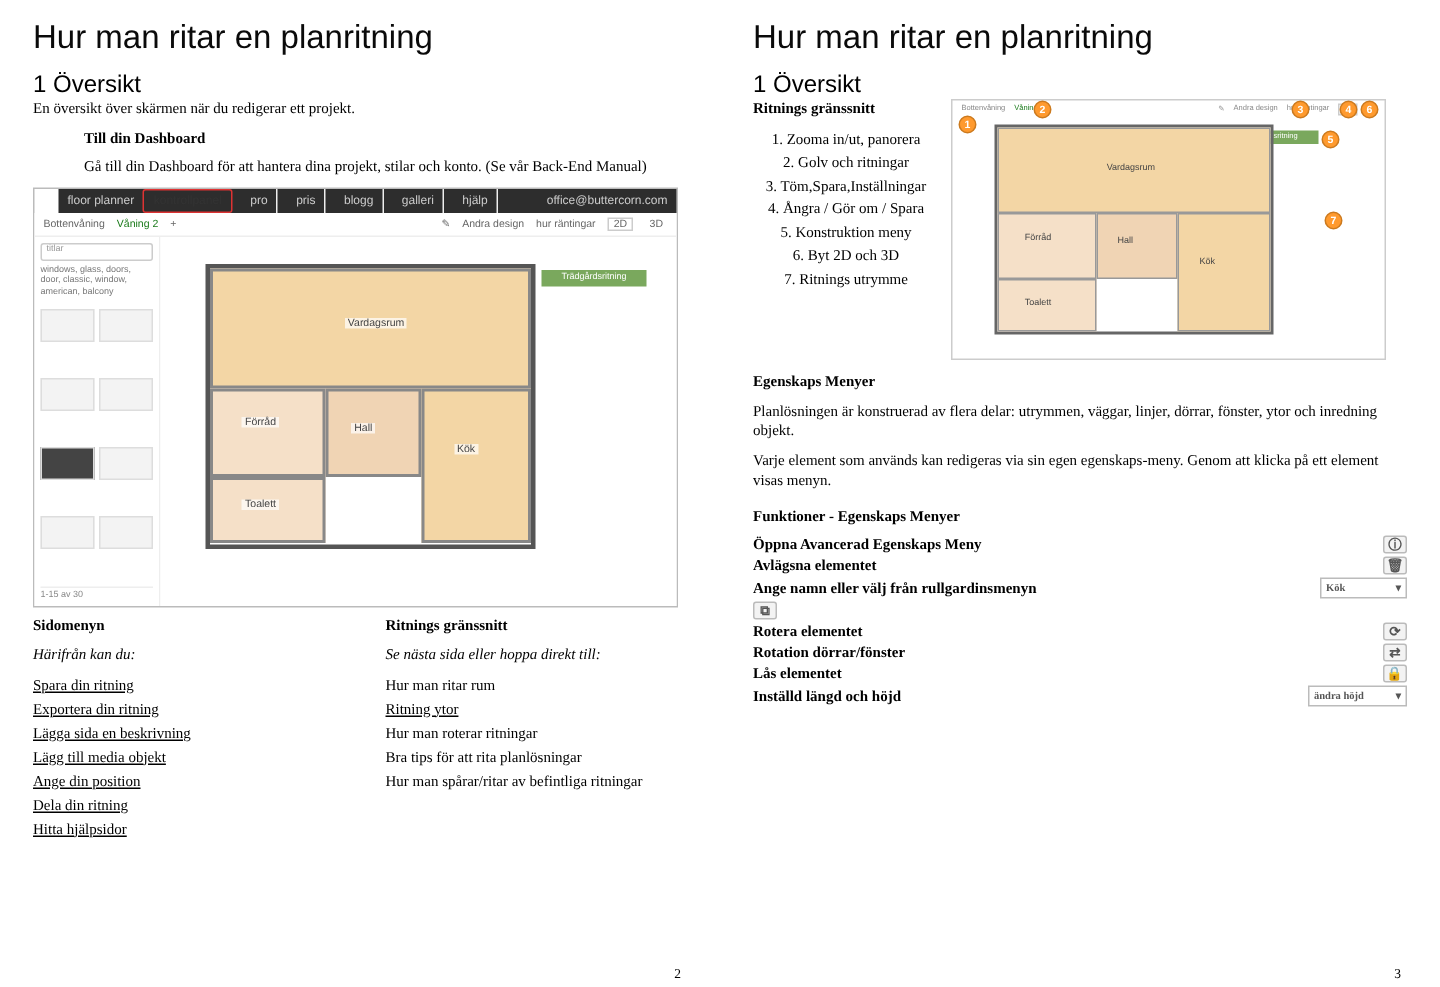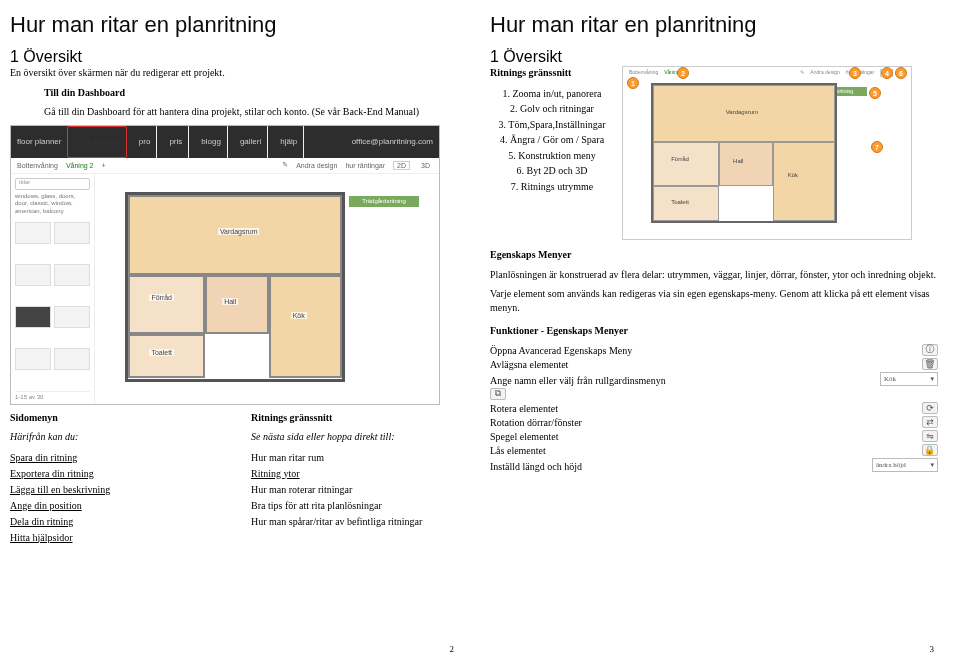--- a/index.html
+++ b/index.html
@@ -7,21 +7,21 @@
     font-family: Georgia, 'Times New Roman', serif;
     font-size: 10px;
     color: #000;
     background: #fff;
     width: 960px;
     height: 658px;
     display: flex;
   }
   .page {
     width: 480px;
-    padding: 12px 22px 8px 10px;
+    padding: 12px 22px 8px 22px;
     position: relative;
   }
   .title {
     font-family: Arial, Helvetica, sans-serif;
     font-size: 22px;
     font-weight: 400;
     color: #0a0a0a;
     margin-bottom: 10px;
   }
   .section {
@@ -39,21 +39,21 @@
   .linklist { list-style: none; }
   .linklist li { font-size: 10px; line-height: 1.6; text-decoration: underline; }
   .linklist .nolink { text-decoration: none; }
   .pagenum { position: absolute; bottom: 4px; right: 26px; font-size: 9px; }
 
   
   .app-shot {
     width: 430px; height: 280px; border: 1px solid #bbb; background: #fff;
     margin-top: 4px; display: flex; flex-direction: column; font-family: Arial, sans-serif;
   }
-  .app-topbar { height: 32px; background: #2d2d2d; color: #ccc; display: flex; align-items: center; font-size: 8px; padding: 0 6px; gap: 6px; }
+  .app-topbar { height: 16px; background: #2d2d2d; color: #ccc; display: flex; align-items: center; font-size: 8px; padding: 0 6px; gap: 6px; margin-left: 16px; }
   .app-topbar .right { margin-left: auto; }
   .tb-tab { padding: 0 6px; height: 100%; display: flex; align-items: center; border-right: 1px solid #eee; }
   .tb-tab.sel { border: 1px solid #d33; border-radius: 2px; color: #333; }
   .app-ribbon { height: 16px; background: #fff; border-bottom: 1px solid #eee; display: flex; align-items: center; font-size: 7px; color: #666; padding: 0 6px; gap: 8px; }
   .app-body { flex: 1; display: flex; }
   .sidepane { width: 84px; background: #fff; border-right: 1px solid #eee; display: flex; flex-direction: column; padding: 4px; gap: 3px; }
   .search { height: 12px; border: 1px solid #ccc; border-radius: 2px; font-size: 6px; padding: 0 3px; color: #999; }
   .catlist { font-size: 6px; color: #777; line-height: 1.3; }
   .thumbs { flex: 1; display: grid; grid-template-columns: 1fr 1fr; gap: 3px; margin-top: 3px; }
   .thumb { background: #f3f3f3; border: 1px solid #ddd; height: 22px; }
@@ -73,21 +73,21 @@
   .right-flex > .textcol { width: 124px; }
   .mini-wrap { flex: 1; }
   .mini-shot { width: 290px; height: 174px; border: 1px solid #ccc; background: #fff; position: relative; font-family: Arial, sans-serif; }
   .mini-fp { width: 186px; height: 140px; border: 2px solid #666; position: absolute; top: 16px; left: 28px; }
   .mroom { position: absolute; border: 1px solid #999; }
   .mtxt { position: absolute; font-size: 6px; color: #444; }
   .mbubble { position: absolute; width: 12px; height: 12px; border-radius: 50%; background: #ff9a2e; color: #fff; font-size: 7px; font-weight: bold; display: flex; align-items: center; justify-content: center; border: 1px solid #cc7a1e; }
   .mini-topstrip { position: absolute; top: 2px; left: 6px; right: 6px; font-size: 5px; color: #888; display: flex; gap: 6px; }
 
   
-  .func-row { display: flex; align-items: flex-end; gap: 6px; font-size: 10px; margin: 2px 0; }
+  .func-row { display: flex; align-items: center; gap: 6px; font-size: 10px; margin: 2px 0; font-weight: bold; }
   .func-row .label { flex: 1; }
   .ic { width: 16px; height: 12px; display: flex; align-items: center; justify-content: center; font-size: 9px; color: #555; border: 1px solid #bbb; background: #f3f3f3; border-radius: 2px; }
   .swatches { display: grid; grid-template-columns: repeat(5, 11px); gap: 1px; }
   .sw { width: 11px; height: 11px; }
   .dropdown { width: 58px; height: 14px; border: 1px solid #bbb; background: #fff; font-size: 7px; color: #555; display: flex; align-items: center; padding: 0 3px; justify-content: space-between; }
 </style>
 </head>
 <body>
 
 <div class="page">
@@ -103,21 +103,21 @@
 
   <div class="app-shot">
     <div class="app-topbar">
       <span>floor planner</span>
       <span class="tb-tab sel">kontrollpanel</span>
       <span class="tb-tab">pro</span>
       <span class="tb-tab">pris</span>
       <span class="tb-tab">blogg</span>
       <span class="tb-tab">galleri</span>
       <span class="tb-tab">hjälp</span>
-      <span class="right">office@planritning.com</span>
+      <span class="right">office@buttercorn.com</span>
     </div>
     <div class="app-ribbon">
       <span>Bottenvåning</span>
       <span style="color:#1a7a1a">Våning 2</span>
       <span>+</span>
       <span style="margin-left:auto">✎</span>
       <span>Andra design</span>
       <span>hur räntingar</span>
       <span style="border:1px solid #ccc;padding:0 3px">2D</span>
       <span style="padding:0 3px">3D</span>
@@ -156,21 +156,22 @@
     </div>
   </div>
 
   <div class="two-col">
     <div>
       <p class="bold">Sidomenyn</p>
       <p style="font-style:italic">Härifrån kan du:</p>
       <ul class="linklist">
         <li>Spara din ritning</li>
         <li>Exportera din ritning</li>
-        <li>Lägga till en beskrivning</li>
+        <li>Lägga sida en beskrivning</li>
+        <li>Lägg till media objekt</li>
         <li>Ange din position</li>
         <li>Dela din ritning</li>
         <li>Hitta hjälpsidor</li>
       </ul>
     </div>
     <div>
       <p class="bold">Ritnings gränssnitt</p>
       <p style="font-style:italic">Se nästa sida eller hoppa direkt till:</p>
       <ul class="linklist">
         <li class="nolink">Hur man ritar rum</li>
@@ -264,24 +265,20 @@
     </div>
     <div class="func-row">
       <span class="label">Rotera elementet</span>
       <span class="ic">⟳</span>
     </div>
     <div class="func-row">
       <span class="label">Rotation dörrar/fönster</span>
       <span class="ic">⇄</span>
     </div>
     <div class="func-row">
-      <span class="label">Spegel elementet</span>
-      <span class="ic">⇋</span>
-    </div>
-    <div class="func-row">
       <span class="label">Lås elementet</span>
       <span class="ic">🔒</span>
     </div>
     <div class="func-row">
       <span class="label">Inställd längd och höjd</span>
       <span class="dropdown" style="width:66px">
           <span>ändra höjd</span>
           <span>▾</span>
         </span>
     </div>

